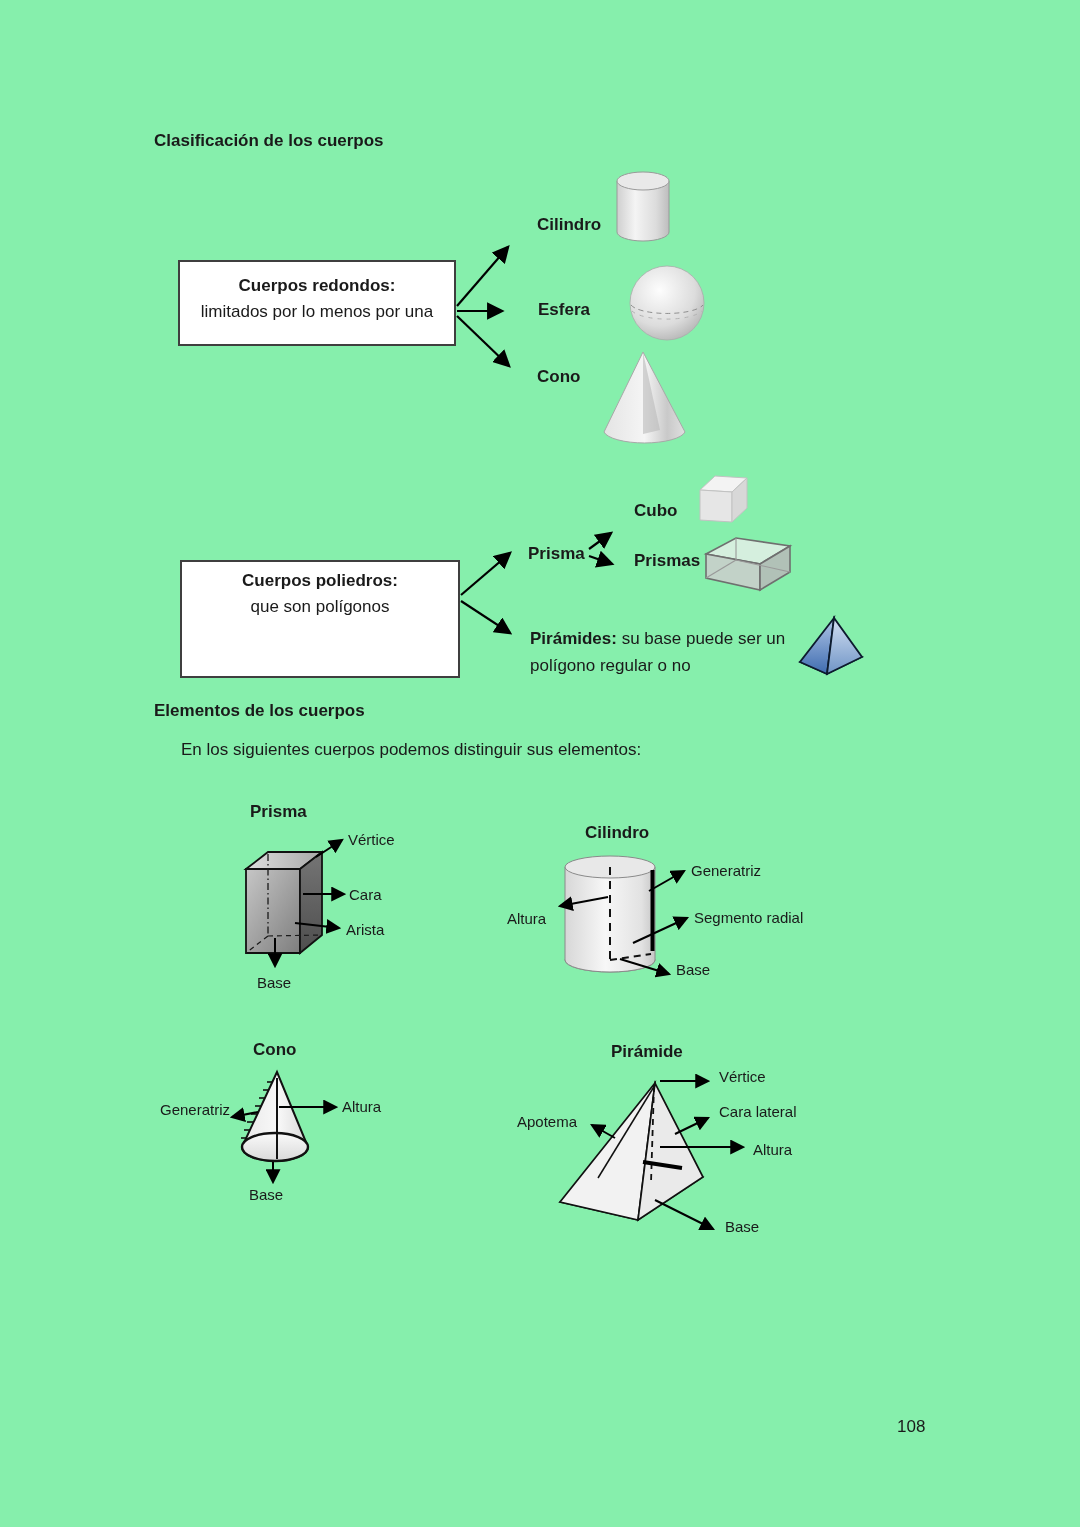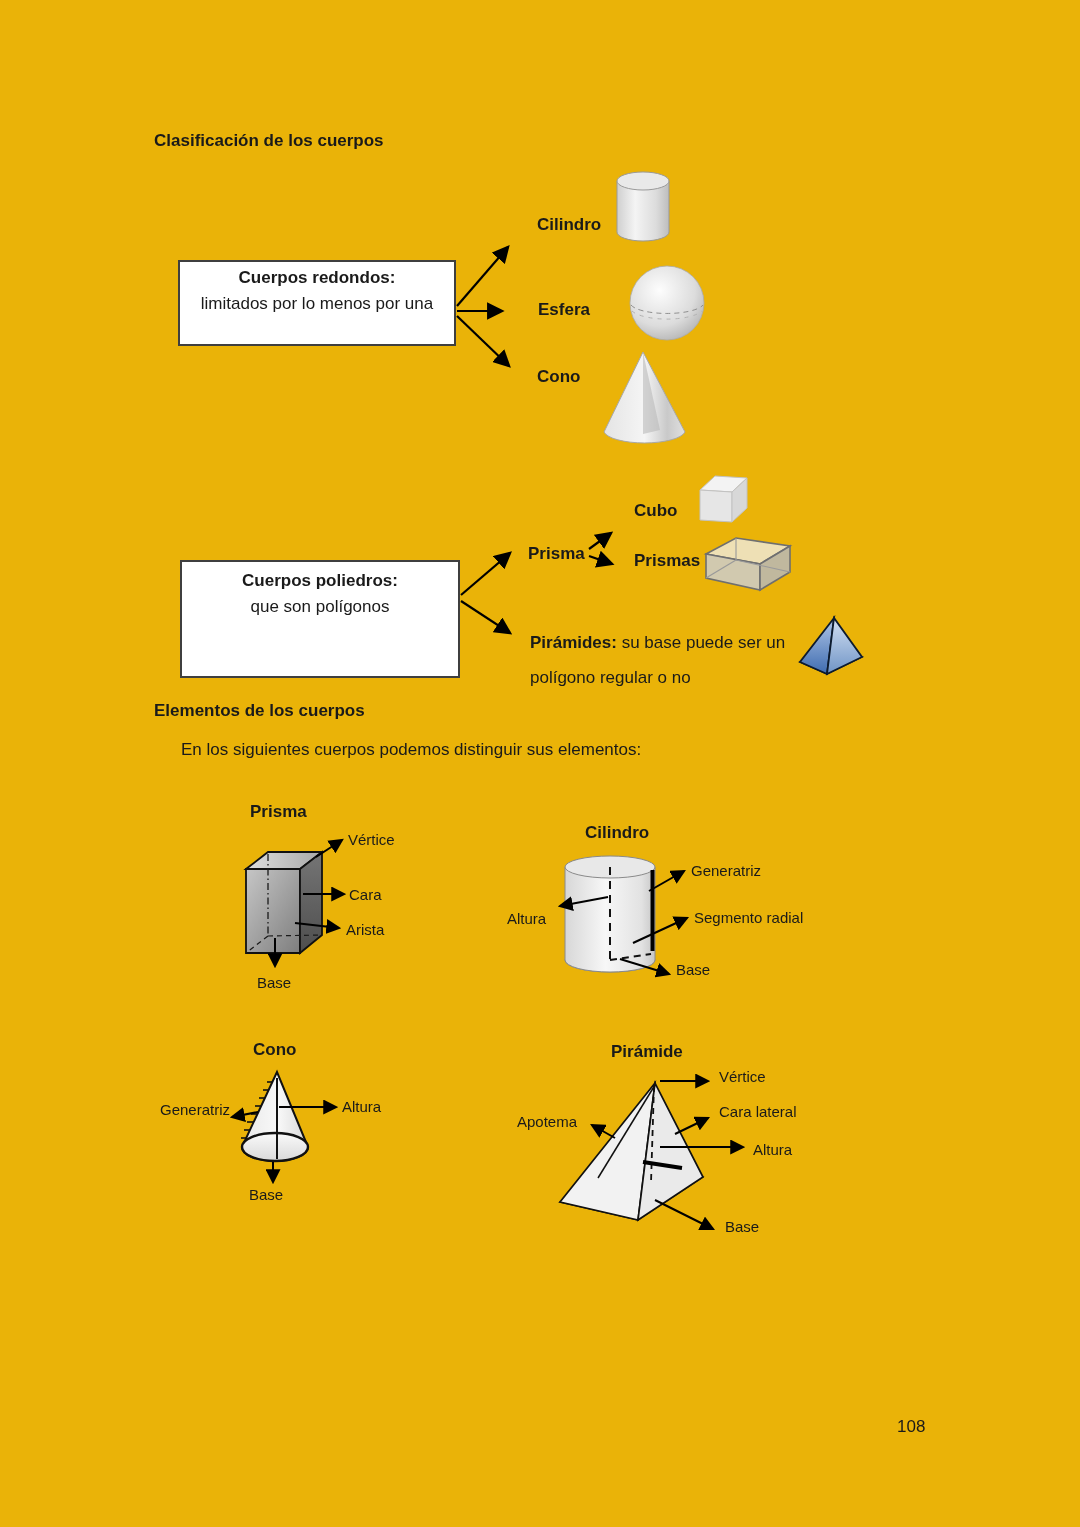--- a/index.html
+++ b/index.html
@@ -1,34 +1,34 @@
 <!DOCTYPE html>
 <html><head>
 <meta charset="utf-8">
 <style>
   * { margin:0; padding:0; box-sizing:border-box; }
   html,body { background:#ffffff; }
   .page {
-    position:relative; width:1080px; height:1527px; background:#eab308;
+    position:relative; width:1080px; height:1527px; background:#86efac;
     font-family:"Liberation Sans", sans-serif; color:#1a1a1a; overflow:hidden;
   }
   .abs { position:absolute; }
   .b { font-weight:bold; }
   .sec-title { font-size:17px; font-weight:bold; white-space:nowrap; }
   .btext { font-size:17px; }
   .flabel { font-size:17px; font-weight:bold; white-space:nowrap; }
   .dlabel { font-size:15px; font-weight:normal; white-space:nowrap; }
   .fbox {
     border:2px solid #3f3f3f; background:#ffffff; text-align:center;
     font-size:17px; line-height:26px;
   }
   .overlay { pointer-events:none; }
   .diagram { position:absolute; }
   .diagram svg { position:absolute; left:0; top:0; }
-  .pyr-desc { width:282px; line-height:35px; }
+  .pyr-desc { width:282px; line-height:27px; }
   .pagenum { font-size:17px; }
 </style>
 </head>
 <body>
 
 <div class="page">
 
   <svg class="abs overlay" width="1080" height="1527" style="left:0;top:0">
     <defs>
       <marker id="ah0" viewBox="0 0 10 10" refX="8.5" refY="5" markerWidth="8" markerHeight="8" orient="auto-start-reverse">
@@ -41,21 +41,21 @@
       <line x1="457" y1="316" x2="509" y2="366"></line>
       <line x1="461" y1="595" x2="510" y2="553"></line>
       <line x1="461" y1="601" x2="510" y2="633"></line>
       <line x1="589" y1="549" x2="611" y2="533"></line>
       <line x1="589" y1="556" x2="612" y2="564"></line>
     </g>
   </svg>
 
   <div class="abs sec-title" style="left:154px;top:131px">Clasificación de los cuerpos</div>
 
-  <div class="abs fbox" style="left:178px;top:260px;width:278px;height:86px;padding-top:3px">
+  <div class="abs fbox" style="left:178px;top:260px;width:278px;height:86px;padding-top:11px">
     <div class="b">Cuerpos redondos:</div>
     <div>limitados por lo menos por una</div>
   </div>
 
   <div class="abs flabel" style="left:537px;top:215px">Cilindro</div>
   <div class="abs flabel" style="left:538px;top:300px">Esfera</div>
   <div class="abs flabel" style="left:537px;top:367px">Cono</div>
 
   <svg class="abs" width="56" height="76" style="left:615px;top:170px">
     <defs>

